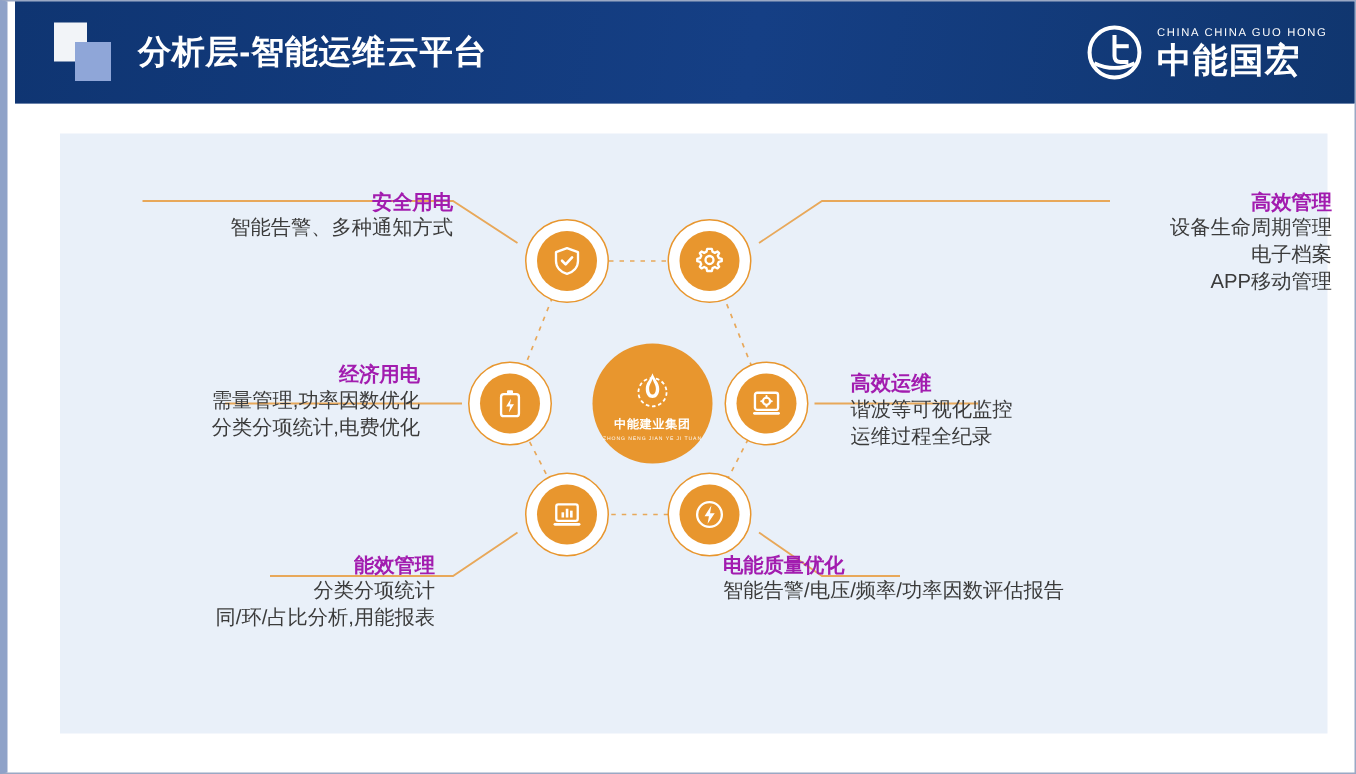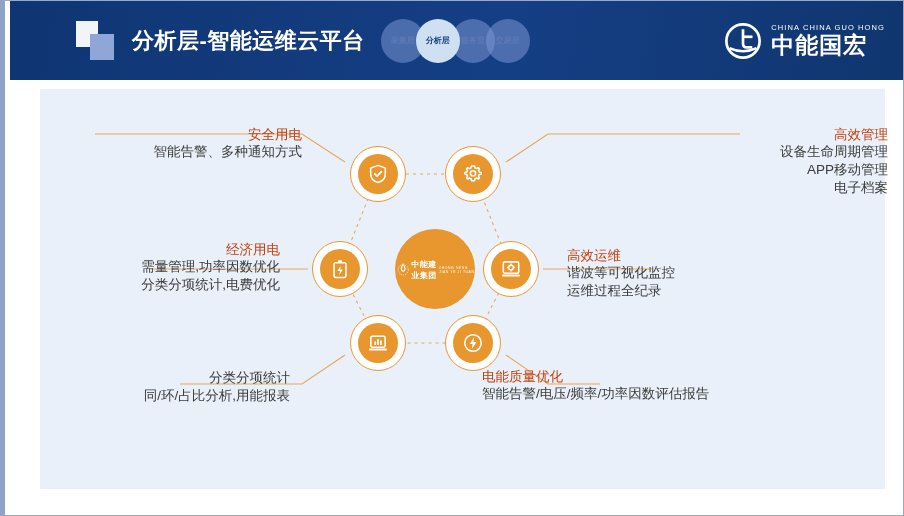--- a/index.html
+++ b/index.html
@@ -11,25 +11,24 @@
   }
   #slide {
     position: relative;
     width: 904px; height: 516px;
     background: #ffffff;
     border: 1px solid #9aa8c4;
     border-left: 5px solid #8fa2c8;
   }
   
   #header {
-    position: absolute; left: 5px; top: 0; right: 0; height: 79px;
+    position: absolute; left: 5px; top: 0; right: 0; height: 68px;
     background: #123a7d;
     display: flex; align-items: center;
     overflow: hidden;
-    padding-left: 40px;
   }
   #header-accent {
     position: absolute; left: 0; top: 0; bottom: 0; width: 100%;
     background: linear-gradient(100deg, #0f3572 0%, #153f85 55%, #10366f 100%);
   }
   .logo-marks { position: relative; width: 44px; height: 40px; margin-left: 26px; flex: none; }
   .logo-sq-a { position: absolute; left: 0; top: 0; width: 22px; height: 26px; background: #f2f4f8; }
   .logo-sq-b { position: absolute; left: 14px; top: 13px; width: 24px; height: 26px; background: #8fa6d8; }
   #slide-title {
     position: relative;
@@ -63,21 +62,21 @@
   #canvas {
     position: absolute; left: 35px; top: 88px; width: 845px; height: 400px;
     background: #e9f0f9;
   }
   
   #wiring { position: absolute; left: 0; top: 0; width: 845px; height: 400px; }
   
   #center-emblem {
     position: absolute; left: 355px; top: 140px; width: 80px; height: 80px;
     border-radius: 50%; background: #e8962e;
-    display: flex; align-items: center; justify-content: center;
+    display: flex; flex-direction: column; align-items: center; justify-content: center;
     color: #ffffff;
   }
   #emblem-cn { font-size: 8px; font-weight: bold; letter-spacing: 0.5px; margin-top: 2px; }
   #emblem-en { font-size: 3.4px; letter-spacing: 0.6px; margin-top: 2px; opacity: .95; }
   
   .node {
     position: absolute; width: 56px; height: 56px; border-radius: 50%;
     background: #ffffff; border: 1.6px solid #e8962e;
     display: flex; align-items: center; justify-content: center;
   }
@@ -88,21 +87,21 @@
   .node-inner svg { width: 22px; height: 22px; display: block; }
   #node-tl { left: 310px; top: 57px; }
   #node-tr { left: 405px; top: 57px; }
   #node-ml { left: 272px; top: 152px; }
   #node-mr { left: 443px; top: 152px; }
   #node-bl { left: 310px; top: 226px; }
   #node-br { left: 405px; top: 226px; }
   
   .block { position: absolute; }
   .block .head {
-    color: #c2410c; font-size: 13.5px; font-weight: normal; line-height: 1.2;
+    color: #a21caf; font-size: 13.5px; font-weight: bold; line-height: 1.2;
     white-space: nowrap;
   }
   .block .line {
     color: #3b3b3b; font-size: 13.5px; line-height: 1.32; white-space: nowrap;
   }
   .block.right { text-align: left; }
   .block.left { text-align: right; }
   #blk-safe   { left: 0px;   top: 38px;  width: 262px; }
   #blk-mgmt   { left: 518px; top: 38px;  width: 330px; text-align: right; }
   #blk-econ   { left: 0px;   top: 153px; width: 240px; }
@@ -118,26 +117,20 @@
   <div id="header">
     <div id="header-accent"></div>
 
     <div class="logo-marks">
       <div class="logo-sq-a"></div>
       <div class="logo-sq-b"></div>
     </div>
 
     <div id="slide-title">分析层-智能运维云平台</div>
 
-    <div id="layer-pills">
-      <div class="pill dim">采集层</div>
-      <div class="pill active">分析层</div>
-      <div class="pill dim">服务层</div>
-      <div class="pill dim">交易层</div>
-    </div>
 
     <div id="corp-logo">
       <svg id="corp-mark" viewBox="0 0 48 48">
         <circle cx="24" cy="24" r="21" fill="none" stroke="#ffffff" stroke-width="3.4"></circle>
         <path d="M24 11 L24 27 Q24 32 29 32 L34 32" fill="none" stroke="#ffffff" stroke-width="3.4" stroke-linecap="square"></path>
         <rect x="25" y="17" width="11" height="3.4" fill="#ffffff"></rect>
         <path d="M7 33 Q24 41 41 33" fill="none" stroke="#ffffff" stroke-width="3.2"></path>
       </svg>
       <div id="corp-text">
         <div id="corp-en">CHINA CHINA GUO HONG</div>
@@ -244,37 +237,38 @@
     </div>
 
     <div class="block left" id="blk-safe">
       <div class="head">安全用电</div>
       <div class="line">智能告警、多种通知方式</div>
     </div>
 
     <div class="block right" id="blk-mgmt">
       <div class="head">高效管理</div>
       <div class="line">设备生命周期管理</div>
+      <div class="line">电子档案</div>
       <div class="line">APP移动管理</div>
-      <div class="line">电子档案</div>
     </div>
 
     <div class="block left" id="blk-econ">
       <div class="head">经济用电</div>
       <div class="line">需量管理,功率因数优化</div>
       <div class="line">分类分项统计,电费优化</div>
     </div>
 
     <div class="block right" id="blk-ops">
       <div class="head">高效运维</div>
       <div class="line">谐波等可视化监控</div>
       <div class="line">运维过程全纪录</div>
     </div>
 
     <div class="block left" id="blk-eff">
+      <div class="head">能效管理</div>
       <div class="line">分类分项统计</div>
       <div class="line">同/环/占比分析,用能报表</div>
     </div>
 
     <div class="block right" id="blk-power">
       <div class="head">电能质量优化</div>
       <div class="line">智能告警/电压/频率/功率因数评估报告</div>
     </div>
 
   </div>

